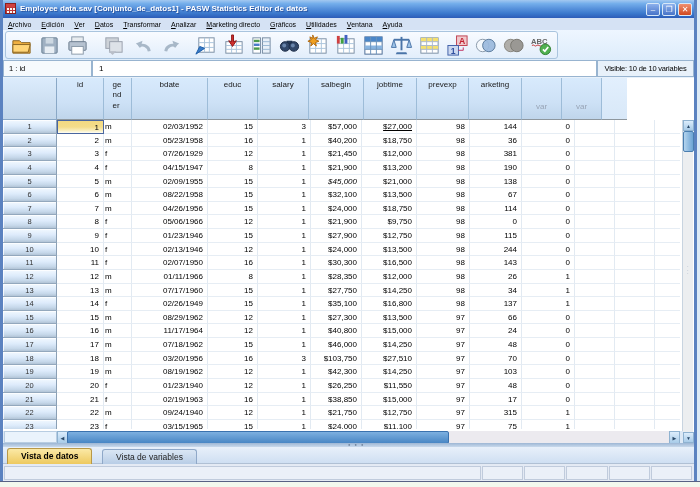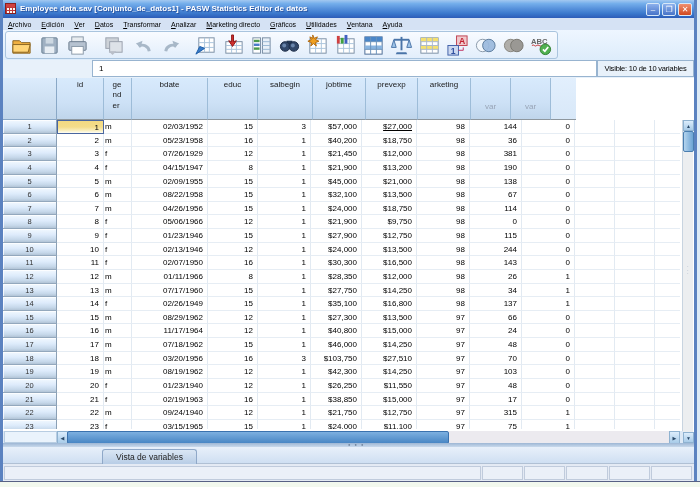--- a/index.html
+++ b/index.html
@@ -247,33 +247,35 @@
             <text x="1" y="10" font-size="8" font-weight="bold" fill="#666">ABC</text>
             <path d="M2 12c2-2 3 2 5 0s3 2 5 0" stroke="#c03030" fill="none"></path>
             <circle cx="16" cy="16" r="5.5" fill="#50b050" stroke="#308030"></circle>
             <path d="M13.5 16l2 2 3.5-4.5" stroke="#fff" stroke-width="1.8" fill="none"></path>
           </svg>
         </div>
       </div>
   </div>
 
   <div class="cellref">
+    <div class="refcell">1 : id</div>
     <div class="valcell">1</div>
     <div class="viscell">Visible: 10 de 10 variables</div>
   </div>
 
   <div class="grid">
     <div class="corner"></div>
     <div class="hdrrow" id="hdrrow">
         <div class="hcell" style="width: 47px;">id</div>
         <div class="hcell" style="width: 28px;">
           <span class="wrap2">gender</span>
         </div>
         <div class="hcell" style="width: 76px;">bdate</div>
         <div class="hcell" style="width: 50px;">educ</div>
+        <div class="hcell" style="width: 51px;">salary</div>
         <div class="hcell" style="width: 55px;">salbegin</div>
         <div class="hcell" style="width: 53px;">jobtime</div>
         <div class="hcell" style="width: 52px;">prevexp</div>
         <div class="hcell" style="width: 53px;">arketing</div>
         <div class="hcell varh" style="width: 40px;">var</div>
         <div class="hcell varh" style="width: 40px;">var</div>
         <div class="hcell hfill" style="width: 25px;"></div>
       </div>
     <div class="rowhdrs" id="rowhdrs">
         <div class="rh">1</div>
@@ -360,21 +362,21 @@
           <div class="dc num" style="width: 40px;"></div>
           <div class="dc num" style="width: 40px;"></div>
           <div class="dc fill" style="width: 25px;"></div>
         </div>
         <div class="drow">
           <div class="dc num" style="width: 47px;">5</div>
           <div class="dc str" style="width: 28px;">m</div>
           <div class="dc num" style="width: 76px;">02/09/1955</div>
           <div class="dc num" style="width: 50px;">15</div>
           <div class="dc num" style="width: 53px;">1</div>
-          <div class="dc num" style="width: 51px;">$45,000</div>
+          <div class="dc num" style="width: 51px; font-style: italic;">$45,000</div>
           <div class="dc num" style="width: 55px;">$21,000</div>
           <div class="dc num" style="width: 53px;">98</div>
           <div class="dc num" style="width: 52px;">138</div>
           <div class="dc num" style="width: 53px;">0</div>
           <div class="dc num" style="width: 40px;"></div>
           <div class="dc num" style="width: 40px;"></div>
           <div class="dc fill" style="width: 25px;"></div>
         </div>
         <div class="drow">
           <div class="dc num" style="width: 47px;">6</div>
@@ -661,20 +663,21 @@
         <div class="harrow" style="left:612px">▶</div>
       </div>
     </div>
   </div>
 
   <div class="splitter">
       <span class="hdots">● ● ●</span>
     </div>
 
   <div class="tabbar">
+    <div class="tab-active">Vista de datos</div>
     <div class="tab-idle">Vista de variables</div>
   </div>
 
   <div class="statusbar">
     <div class="scell big"></div>
     <div class="scell small"></div>
     <div class="scell small"></div>
     <div class="scell small"></div>
     <div class="scell small"></div>
     <div class="scell small"></div>

